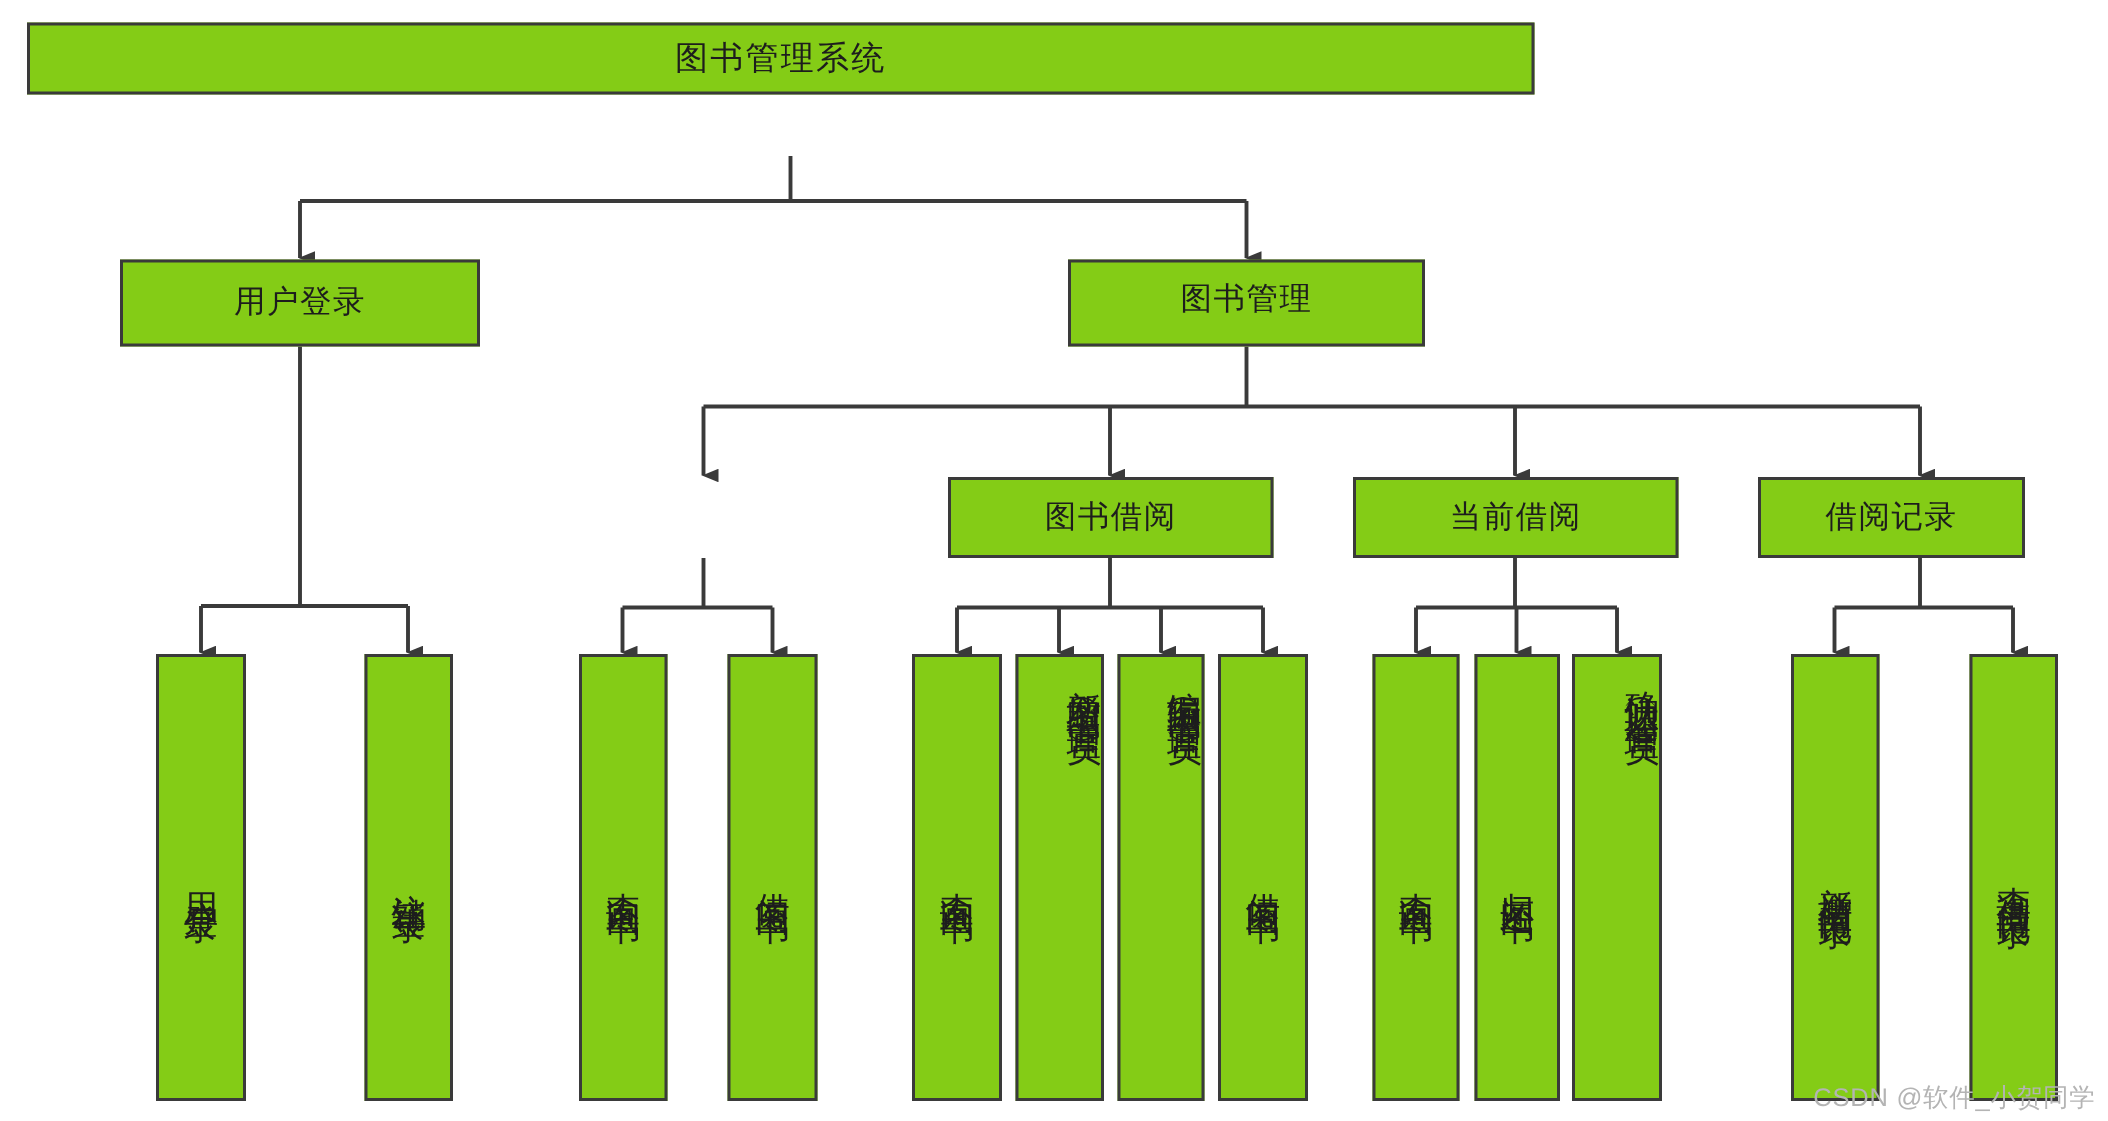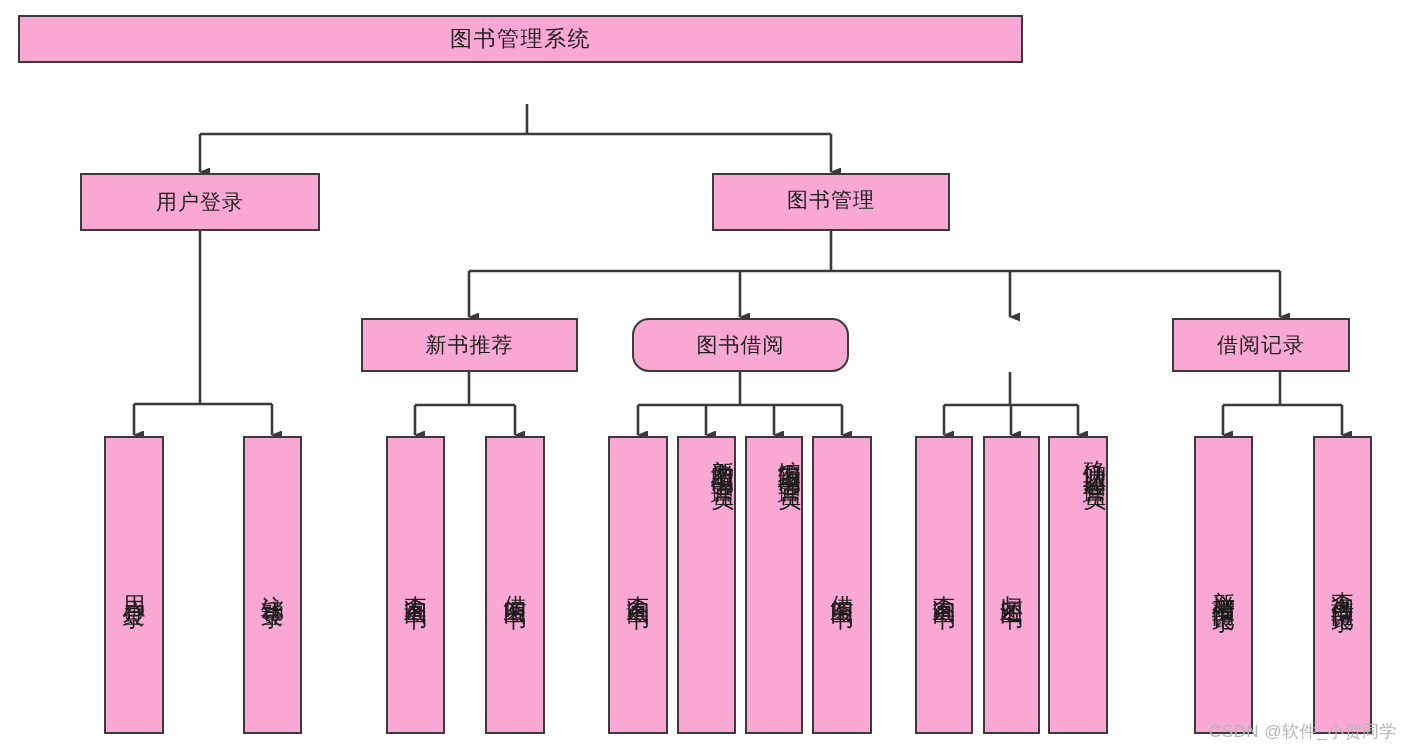--- a/index.html
+++ b/index.html
@@ -22,21 +22,21 @@
     position: absolute;
     left: 0;
     top: 0;
     width: 1405px;
     height: 747px;
     pointer-events: none;
   }
   .node {
     position: absolute;
     box-sizing: border-box;
-    background: #f9a8d4;
+    background: #84cc16;
     border: 2.6px solid #3a3a3a;
     display: flex;
     align-items: center;
     justify-content: center;
     color: #1d1d1d;
     overflow: hidden;
   }
   .node.h-node {
     font-size: 21px;
     letter-spacing: 1px;
@@ -118,22 +118,22 @@
         <line x1="1223" y1="405" x2="1223" y2="435" marker-end="url(#arrowhead)"></line>
         <line x1="1342" y1="405" x2="1342" y2="435" marker-end="url(#arrowhead)"></line>
       </g>
   </svg>
 
   <div class="node root" style="left: 18px; top: 15px; width: 1005px; height: 48px;">图书管理系统</div>
 
   <div class="node h-node" style="left: 80px; top: 173px; width: 240px; height: 58px;">用户登录</div>
   <div class="node h-node" style="left: 712px; top: 173px; width: 238px; height: 58px; font-family: Liberation Mono, monospace;">图书管理</div>
 
-  <div class="node h-node" style="left: 361px; top: 318px; width: 217px; height: 54px;">新书推荐</div>
-  <div class="node h-node" style="left: 632px; top: 318px; width: 217px; height: 54px; border-radius: 17px;">图书借阅</div>
+  <div class="node h-node" style="left: 632px; top: 318px; width: 217px; height: 54px;">图书借阅</div>
+  <div class="node h-node" style="left: 902px; top: 318px; width: 217px; height: 54px;">当前借阅</div>
   <div class="node h-node" style="left: 1172px; top: 318px; width: 178px; height: 54px;">借阅记录</div>
 
   <div class="node v-node" style="left: 104px; top: 436px; width: 60px; height: 298px;">用户登录</div>
   <div class="node v-node" style="left: 243px; top: 436px; width: 59px; height: 298px;">注销登录</div>
   <div class="node v-node" style="left: 386px; top: 436px; width: 59px; height: 298px;">查询图书</div>
   <div class="node v-node" style="left: 485px; top: 436px; width: 60px; height: 298px;">借阅图书</div>
   <div class="node v-node" style="left: 608px; top: 436px; width: 60px; height: 298px;">查询图书</div>
   <div class="node v-node v-top" style="left: 677px; top: 436px; width: 59px; height: 298px;">新增图书（管理员）</div>
   <div class="node v-node v-top" style="left: 745px; top: 436px; width: 58px; height: 298px;">编辑图书（管理员）</div>
   <div class="node v-node" style="left: 812px; top: 436px; width: 60px; height: 298px;">借阅图书</div>

